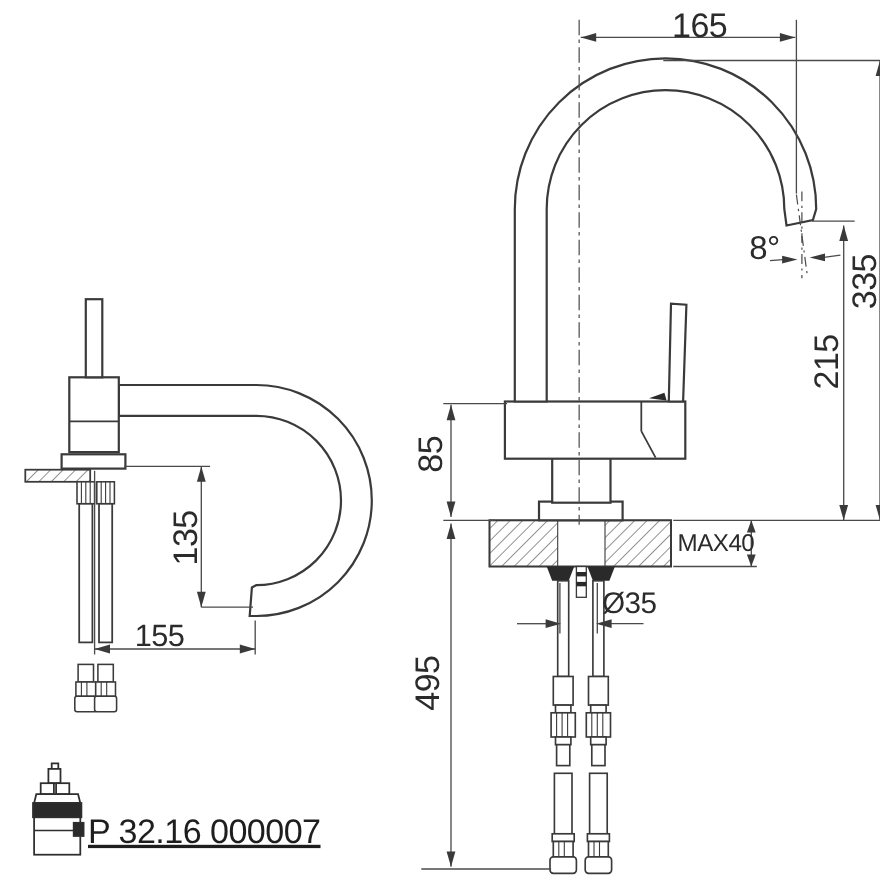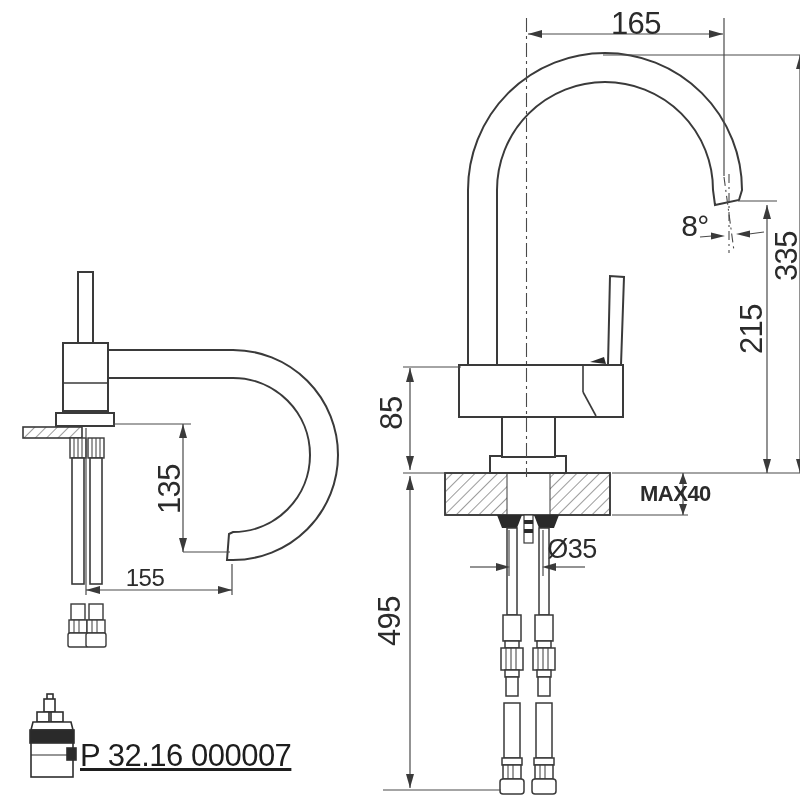--- a/index.html
+++ b/index.html
@@ -2,21 +2,21 @@
 <html><head>
 <meta charset="utf-8">
 <style>
   html,body{margin:0;padding:0;background:#fff;}
   #stage{position:relative;width:800px;height:800px;background:#ffffff;overflow:hidden;
          font-family:"Liberation Sans", sans-serif;color:#2b2b2b;margin-left:20px;}
   #stage svg{position:absolute;left:0;top:0;}
   .dim-label{position:absolute;white-space:nowrap;color:#2b2b2b;letter-spacing:-0.5px;line-height:1;}
   .rot{transform:translate(-50%,-50%) rotate(-90deg);}
   .ctr{transform:translate(-50%,-50%);}
-  .fs31{font-size:31px;} .fs30{font-size:30px;} .fs28{font-size:24px;}
+  .fs31{font-size:31px;} .fs30{font-size:30px;} .fs28{font-size:28px;}
   .fs27{font-size:27px;} .fs22{font-size:22px;}
   .partnum{font-size:31px;color:#1e1e1e;}
 </style>
 </head>
 <body>
 
 <div id="stage">
 
 <svg width="800" height="800" viewBox="0 0 800 800">
   <defs>
@@ -201,21 +201,21 @@
 <div class="dim-label fs31" style="left:585px;top:8px;width:62px;text-align:center;">165</div>
 
 <div class="dim-label fs31 rot" style="left:766px;top:256px;">335</div>
 
 <div class="dim-label fs31 rot" style="left:731px;top:329px;">215</div>
 
 <div class="dim-label fs30 ctr" style="left:675px;top:226px;">8°</div>
 
 <div class="dim-label fs31 rot" style="left:371px;top:413px;">85</div>
 
-<div class="dim-label fs22" style="left:620px;top:483px;font-weight:bold;">MAX40</div>
+<div class="dim-label fs22" style="left:596px;top:483px;">MAX40</div>
 
 <div class="dim-label fs27 ctr" style="left:552px;top:549px;">Ø35</div>
 
 <div class="dim-label fs31 rot" style="left:369px;top:621px;">495</div>
 
 <div class="dim-label fs31 rot" style="left:149px;top:489px;">135</div>
 
 <div class="dim-label fs28 ctr" style="left:125px;top:578px;">155</div>
 
 <div class="dim-label partnum" style="left:60px;top:740px;text-decoration:underline;">P 32.16 000007</div>

